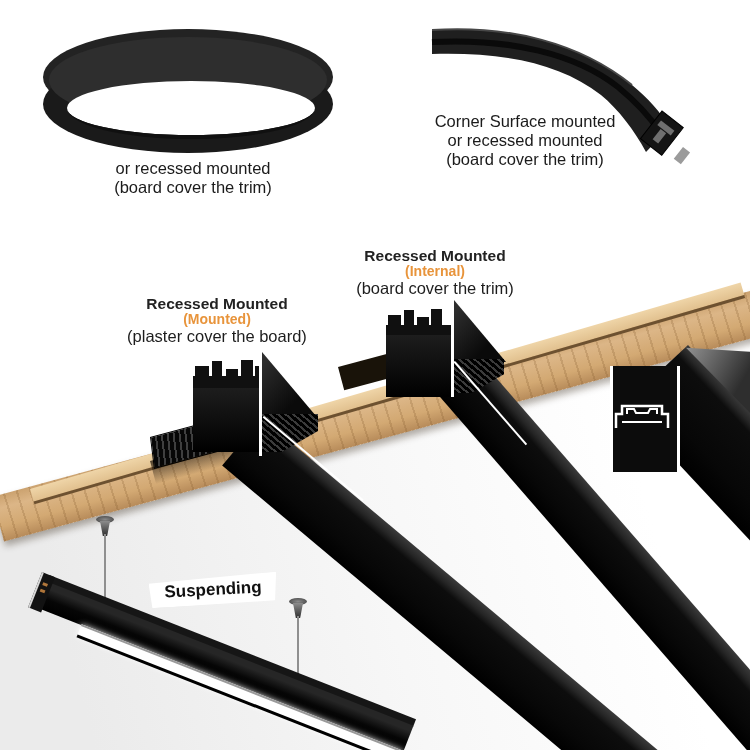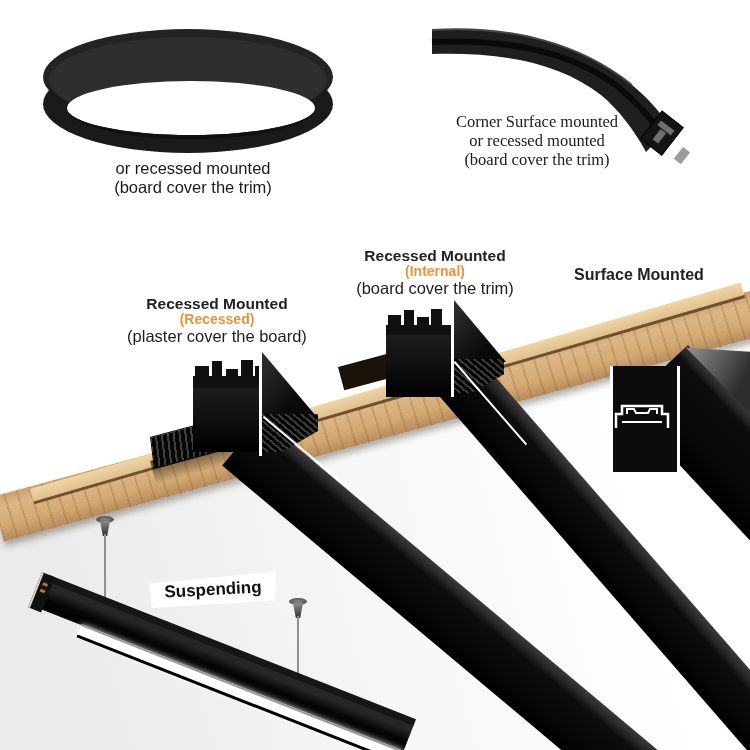--- a/index.html
+++ b/index.html
@@ -189,39 +189,36 @@
       <rect x="10" y="15" width="7" height="13" fill="#6f6f6f"></rect>
     </g>
     <rect x="263" y="132" width="9" height="15" transform="rotate(38 263 132)" fill="#9b9b9b"></rect>
   </svg>
 
   <div class="caption" style="left:60px;top:159px;width:266px;">
     <div>or recessed mounted</div>
     <div>(board cover the trim)</div>
   </div>
 
-  <div class="caption" style="left:407px;top:112px;width:260px;font-family:Liberation Serif, serif;">
+  <div class="caption" style="left:395px;top:112px;width:260px;">
     <div>Corner Surface mounted</div>
     <div>or recessed mounted</div>
     <div>(board cover the trim)</div>
   </div>
 
   <div class="lbl" style="left:92px;top:296px;width:250px;">
     <div class="lbl-title">Recessed Mounted</div>
-    <div class="lbl-variant" id="ext-variant" style="color: rgb(232, 148, 59);">(Recessed)</div>
+    <div class="lbl-variant" id="ext-variant" style="color: rgb(232, 148, 59);">(Mounted)</div>
     <div class="lbl-note">(plaster cover the board)</div>
   </div>
 
   <div class="lbl" style="left:310px;top:248px;width:250px;">
     <div class="lbl-title">Recessed Mounted</div>
     <div class="lbl-variant" id="int-variant" style="color: rgb(232, 148, 59);">(Internal)</div>
     <div class="lbl-note">(board cover the trim)</div>
   </div>
 
-  <div class="lbl" style="left:544px;top:267px;width:190px;">
-    <div class="lbl-title" style="font-size:16px;">Surface Mounted</div>
-  </div>
 
   <div id="suspend-banner">
     <span>Suspending</span>
   </div>
 
 </div>
 
 </body></html>

